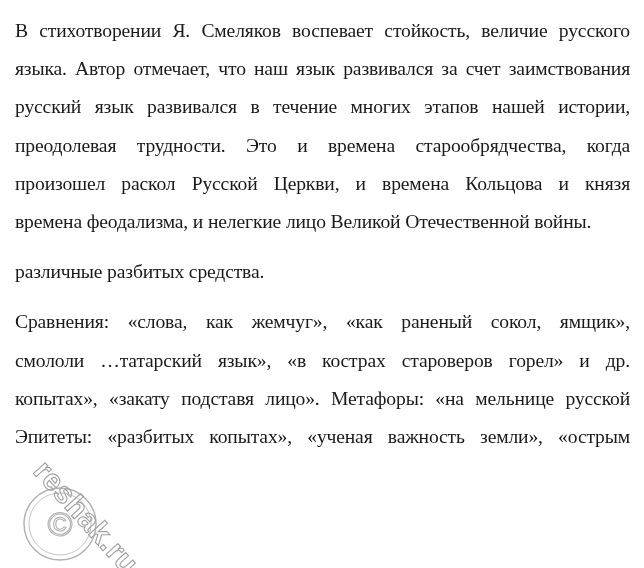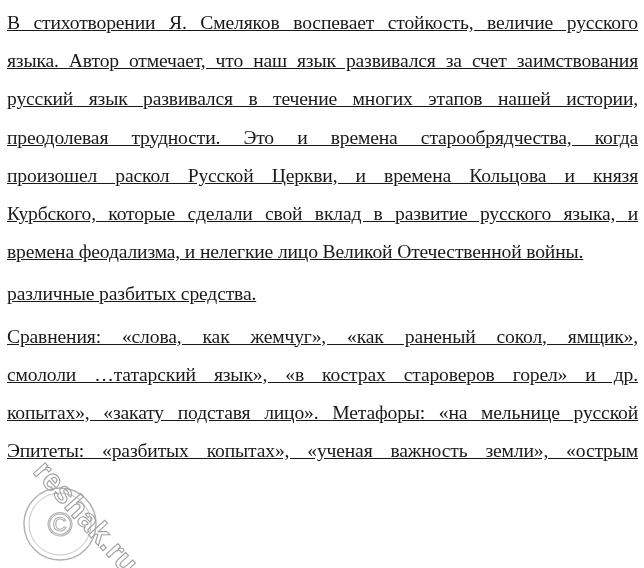--- a/index.html
+++ b/index.html
@@ -19,25 +19,24 @@
       top: 0;
       width: 642px;
       padding: 0 0 0 3px;
       box-sizing: border-box;
       font-family: "Liberation Serif", "DejaVu Serif", serif;
       font-size: 19.6px;
       color: #1a1a1a;
       letter-spacing: -0.15px;
     }
     .para {
-      margin: 4px;
+      margin: 12px;
       text-align: justify;
       text-align-last: left;
       line-height: 38.2px;
-      text-decoration: underline;
     }
     .line {
       display: block;
       height: 38.2px;
       line-height: 38.2px;
       white-space: nowrap;
       text-align: justify;
       text-align-last: justify;
     }
     .line.last {
@@ -55,21 +54,20 @@
 </head>
 <body>
 
 <div class="page">
   <div class="para">
     <span class="line">В стихотворении  Я. Смеляков воспевает стойкость, величие русского</span>
     <span class="line">языка. Автор отмечает, что наш язык развивался за счет заимствования</span>
     <span class="line">русский язык развивался в течение многих этапов нашей истории,</span>
     <span class="line">преодолевая трудности. Это и времена старообрядчества, когда</span>
     <span class="line">произошел раскол Русской Церкви, и времена Кольцова и князя</span>
-    <span class="line">Курбского, которые сделали свой вклад в развитие русского языка, и</span>
     <span class="line last">времена феодализма, и нелегкие лицо Великой Отечественной войны.</span>
   </div>
   <div class="para">
     <span class="line last">различные разбитых средства.</span>
   </div>
   <div class="para">
     <span class="line">Сравнения: «слова, как жемчуг», «как раненый сокол, ямщик»,</span>
     <span class="line">смололи …татарский язык», «в кострах староверов горел» и др.</span>
     <span class="line">копытах», «закату подставя лицо». Метафоры: «на мельнице русской</span>
     <span class="line">Эпитеты: «разбитых копытах», «ученая важность земли», «острым</span>

